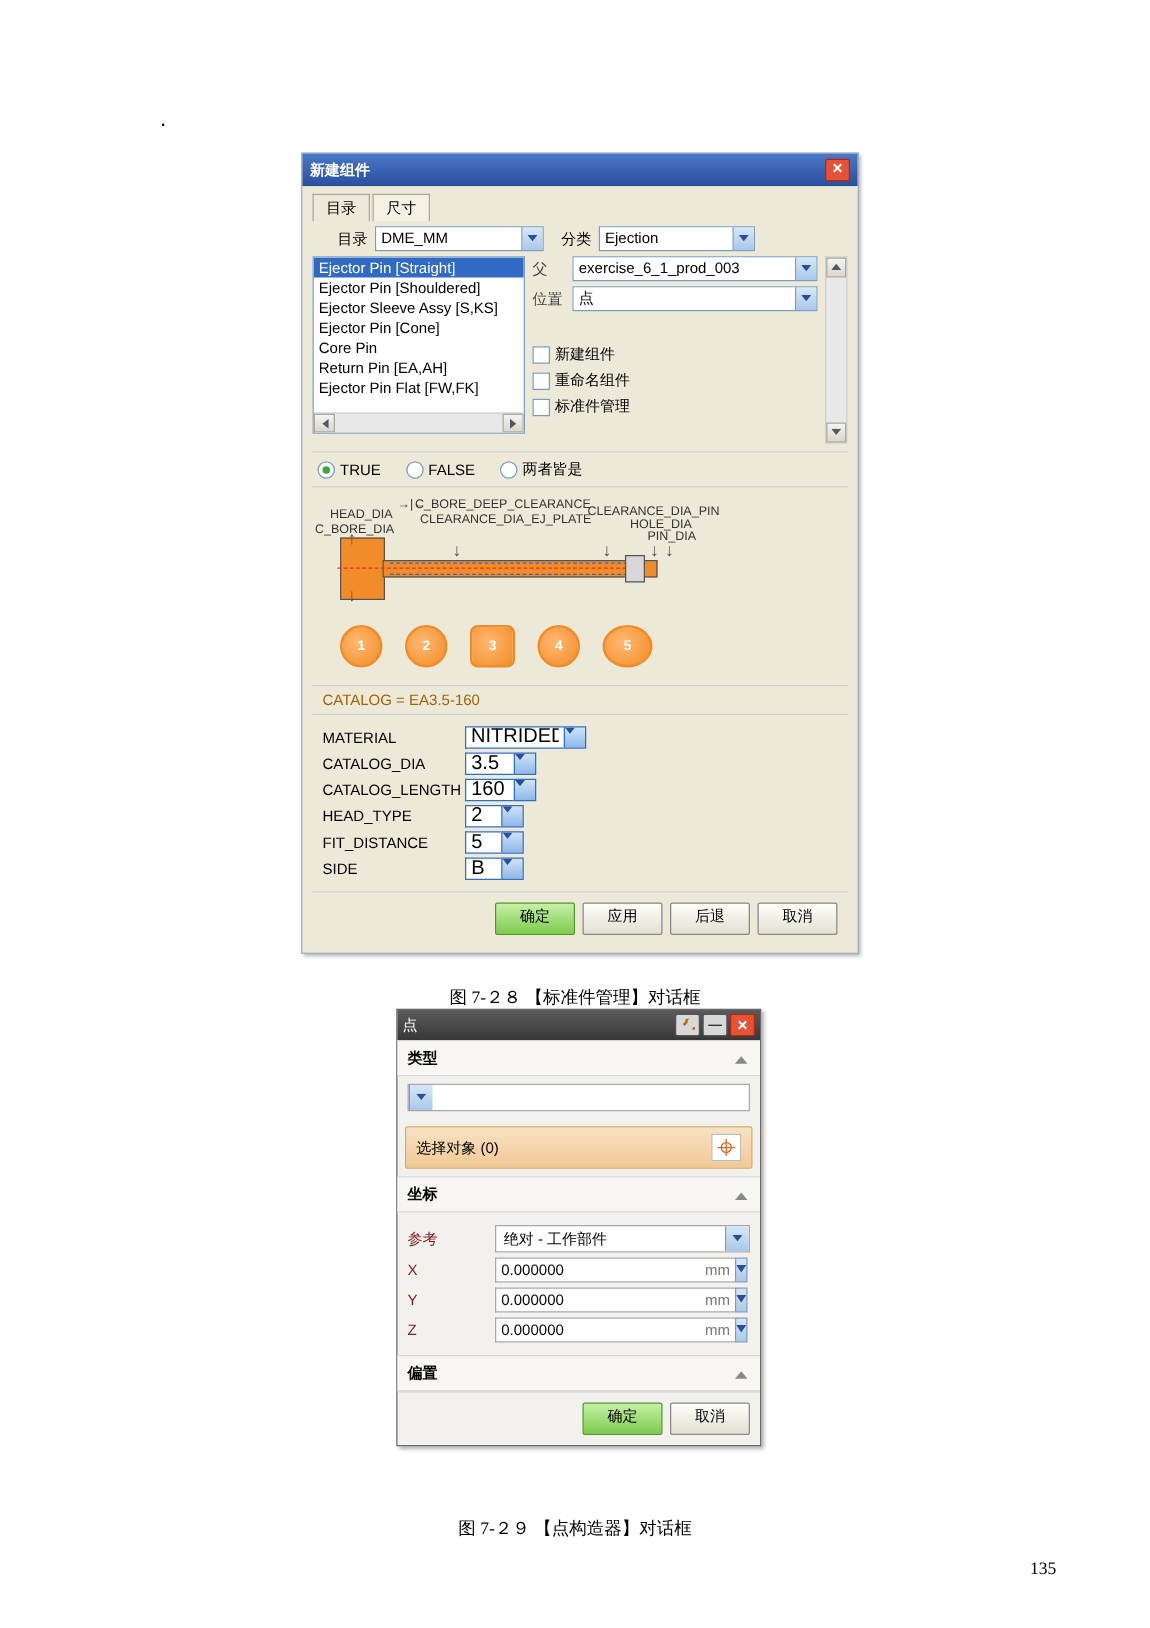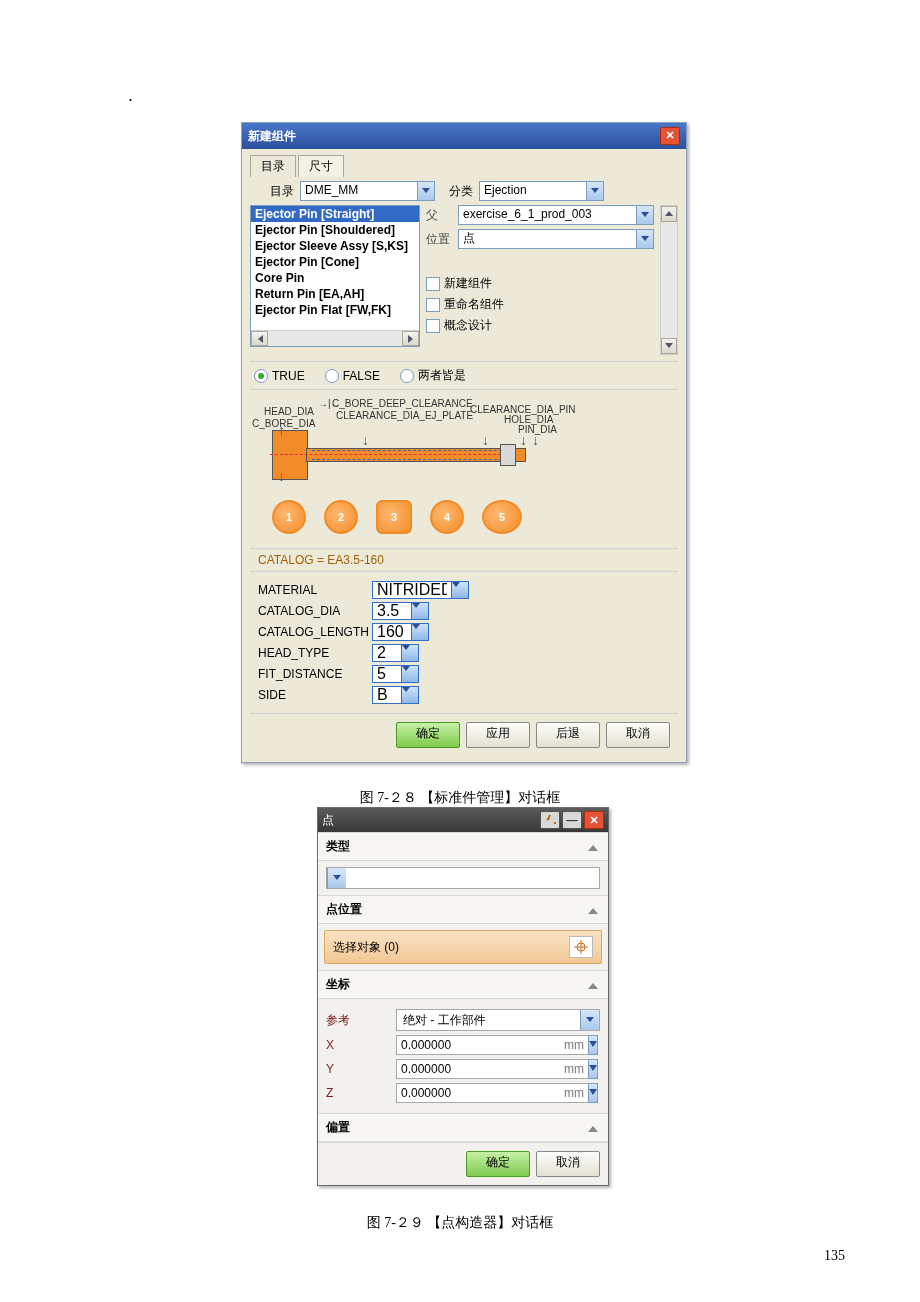--- a/index.html
+++ b/index.html
@@ -115,21 +115,20 @@
     display: flex;
     gap: 6px;
   }
   .listbox {
     border: 1px solid #7b9ebd;
     background: #fff;
     width: 168px;
     height: 140px;
     overflow: hidden;
     position: relative;
-    font-weight: bold;
   }
   .listbox .items { padding: 0; }
   .listbox .item {
     padding: 1px 4px;
     white-space: nowrap;
   }
   .listbox .item.sel {
     background: #316ac5;
     color: #fff;
   }
@@ -546,21 +545,21 @@
         <div class="chk">
             <div class="box"></div>
             <span>新建组件</span>
           </div>
         <div class="chk">
             <div class="box"></div>
             <span>重命名组件</span>
           </div>
         <div class="chk">
             <div class="box"></div>
-            <span>概念设计</span>
+            <span>标准件管理</span>
           </div>
       </div>
 
       <div class="sidevscroll">
         <div class="sbtn">
             <svg width="8" height="6">
               <polygon points="4,0 8,5 0,5" fill="#556"></polygon>
             </svg>
           </div>
         <div class="sbtn">
@@ -729,28 +728,20 @@
         <div class="arrow">
             <svg width="8" height="6">
               <polygon points="0,0 8,0 4,5" fill="#2a4e9c"></polygon>
             </svg>
           </div>
       </div>
     </div>
   </div>
 
   <div class="sect">
-    <div class="sect-head">
-      <span>点位置</span>
-      <div class="chev">
-          <svg width="10" height="8">
-            <polygon points="0,7 10,7 5,1" fill="#888"></polygon>
-          </svg>
-        </div>
-    </div>
     <div class="selobj">
       <span>选择对象 (0)</span>
       <div class="pick">
         <svg width="14" height="14">
             <line x1="7" y1="0" x2="7" y2="14" stroke="#d06818"></line>
             <line x1="0" y1="7" x2="14" y2="7" stroke="#d06818"></line>
             <circle cx="7" cy="7" r="4" fill="none" stroke="#d06818"></circle>
           </svg>
       </div>
     </div>

